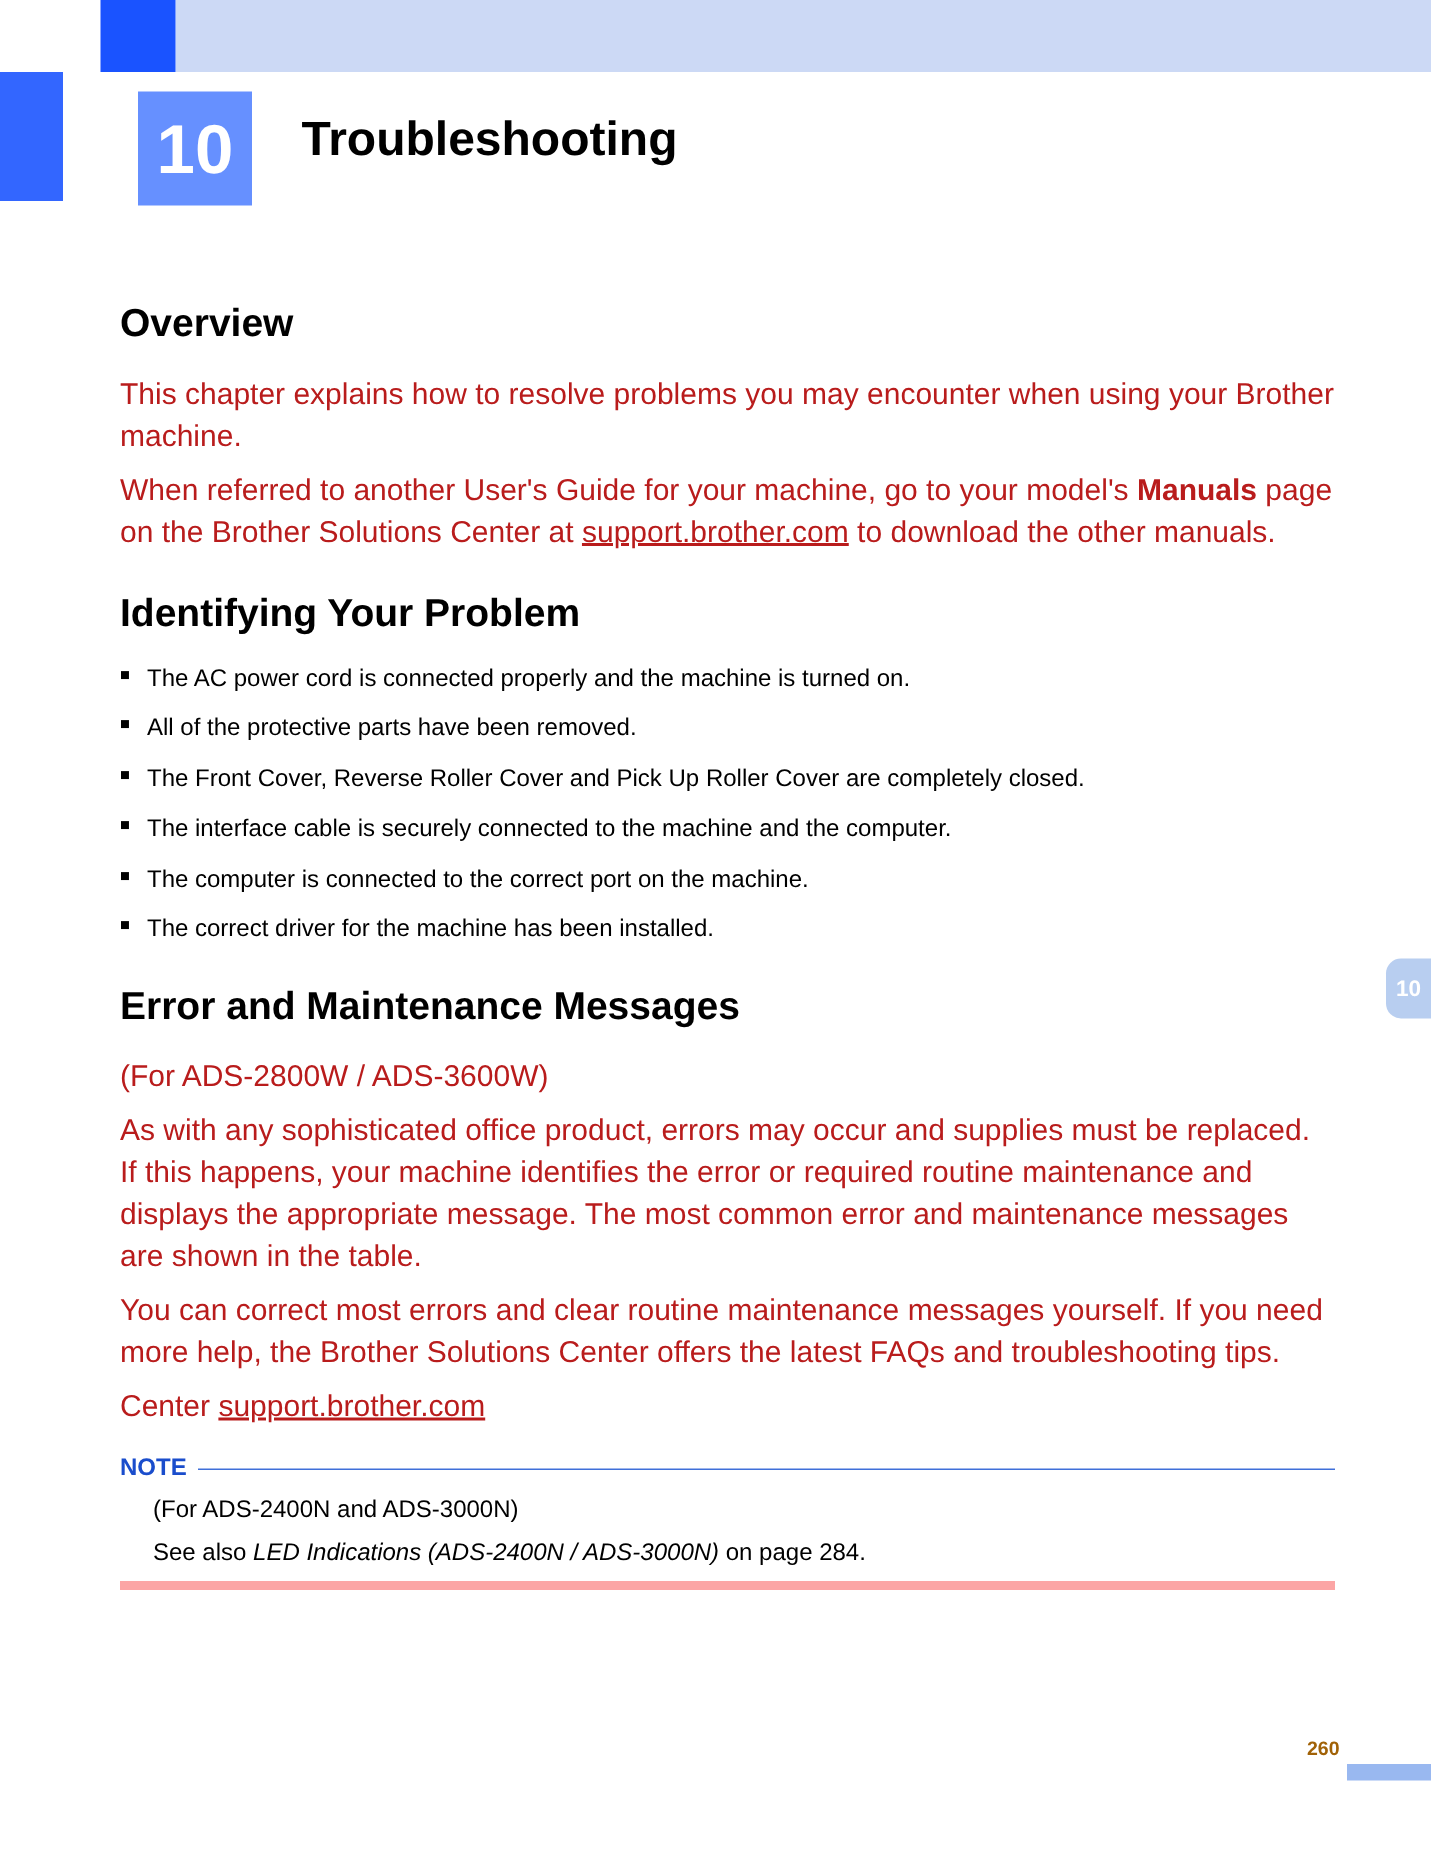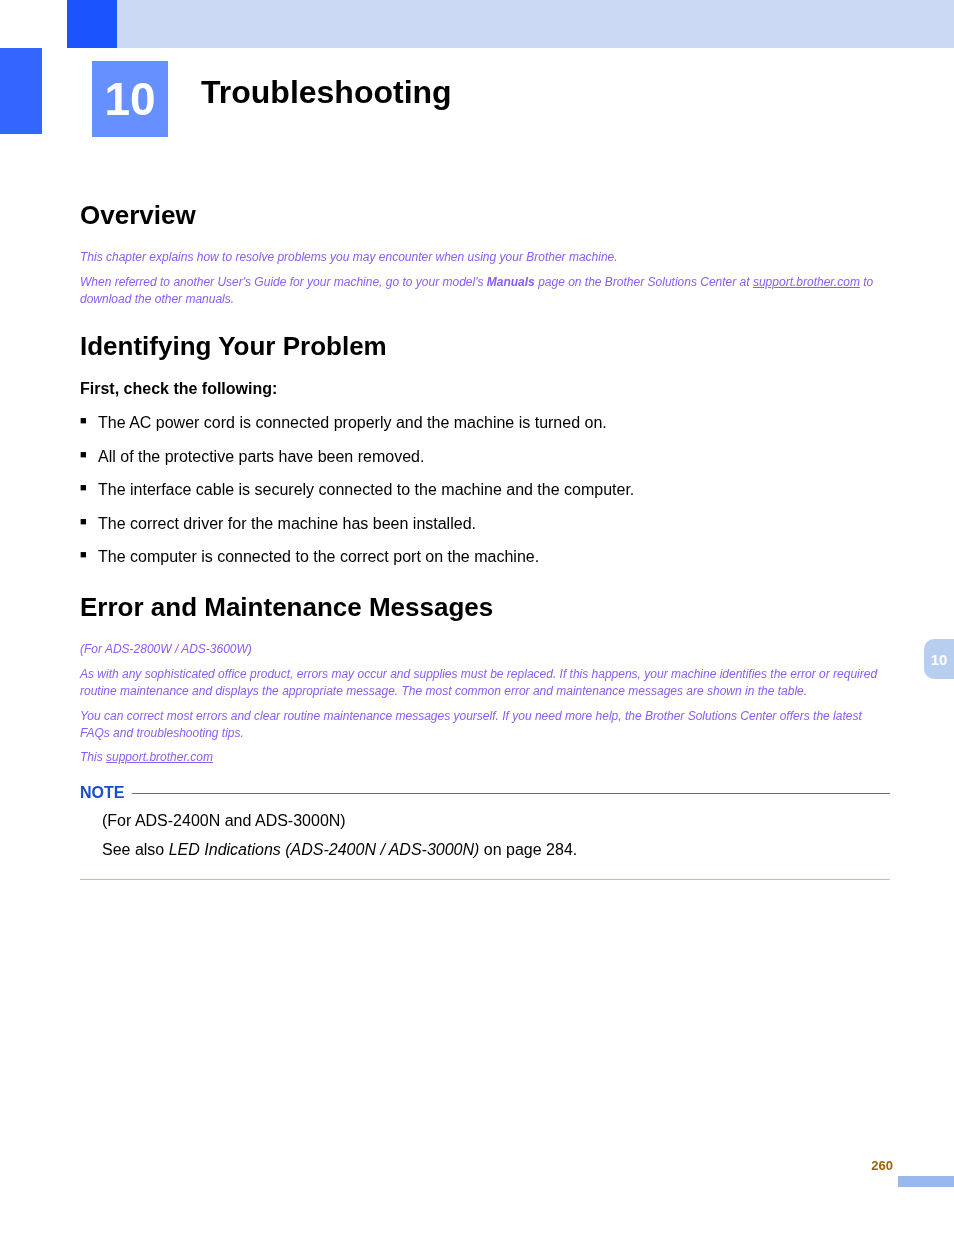--- a/index.html
+++ b/index.html
@@ -73,25 +73,24 @@
       font-size: 26px;
       font-weight: bold;
       color: #000;
       margin-bottom: 18px;
       margin-top: 24px;
     }
     .section-heading.first {
       margin-top: 12px;
     }
     .body-text {
-      font-size: 12px;
+      font-size: 20px;
       line-height: 1.4;
-      color: #8b5cf6;
+      color: #b91c1c;
       margin-bottom: 8px;
-      font-style: italic;
     }
     .link {
       text-decoration: underline;
       cursor: pointer;
     }
     .bold {
       font-weight: bold;
     }
     .check-heading {
       font-size: 16px;
@@ -113,22 +112,22 @@
     .bullet-item::before {
       content: "■";
       position: absolute;
       left: 0;
       top: 1px;
       font-size: 11px;
       color: #000;
     }
     .note-box {
       margin-top: 18px;
-      border-bottom: 1px solid #fca5a5;
-      padding-bottom: 12px;
+      border-bottom: 6px solid #fca5a5;
+      padding-bottom: 1px;
     }
     .note-header {
       display: flex;
       align-items: center;
       margin-bottom: 8px;
     }
     .note-label {
       color: #1a4dcc;
       font-weight: bold;
       font-size: 16px;
@@ -196,35 +195,35 @@
 
 <div class="content">
 
   <h2 class="section-heading first">Overview</h2>
   <p class="body-text">This chapter explains how to resolve problems you may encounter when using your Brother machine.</p>
   <p class="body-text">
     <span>When referred to another User's Guide for your machine, go to your model's </span><span class="bold">Manuals</span><span> page on the Brother Solutions Center at </span><span class="link">support.brother.com</span><span> to download the other manuals.</span>
   </p>
 
   <h2 class="section-heading">Identifying Your Problem</h2>
-  <p class="check-heading">First, check the following:</p>
   <ul class="bullet-list">
     <li class="bullet-item">The AC power cord is connected properly and the machine is turned on.</li>
     <li class="bullet-item">All of the protective parts have been removed.</li>
+    <li class="bullet-item">The Front Cover, Reverse Roller Cover and Pick Up Roller Cover are completely closed.</li>
     <li class="bullet-item">The interface cable is securely connected to the machine and the computer.</li>
+    <li class="bullet-item">The computer is connected to the correct port on the machine.</li>
     <li class="bullet-item">The correct driver for the machine has been installed.</li>
-    <li class="bullet-item">The computer is connected to the correct port on the machine.</li>
   </ul>
 
   <h2 class="section-heading">Error and Maintenance Messages</h2>
   <p class="body-text">(For ADS-2800W / ADS-3600W)</p>
   <p class="body-text">As with any sophisticated office product, errors may occur and supplies must be replaced. If this happens, your machine identifies the error or required routine maintenance and displays the appropriate message. The most common error and maintenance messages are shown in the table.</p>
   <p class="body-text">You can correct most errors and clear routine maintenance messages yourself. If you need more help, the Brother Solutions Center offers the latest FAQs and troubleshooting tips.</p>
   <p class="body-text">
-    <span>This </span><span class="link">support.brother.com</span>
+    <span>Center </span><span class="link">support.brother.com</span>
   </p>
 
   <div class="note-box">
     <div class="note-header">
       <span class="note-label">NOTE</span>
       <div class="note-line"></div>
     </div>
     <div class="note-body">
       <p class="note-text">(For ADS-2400N and ADS-3000N)</p>
       <p class="note-text">

